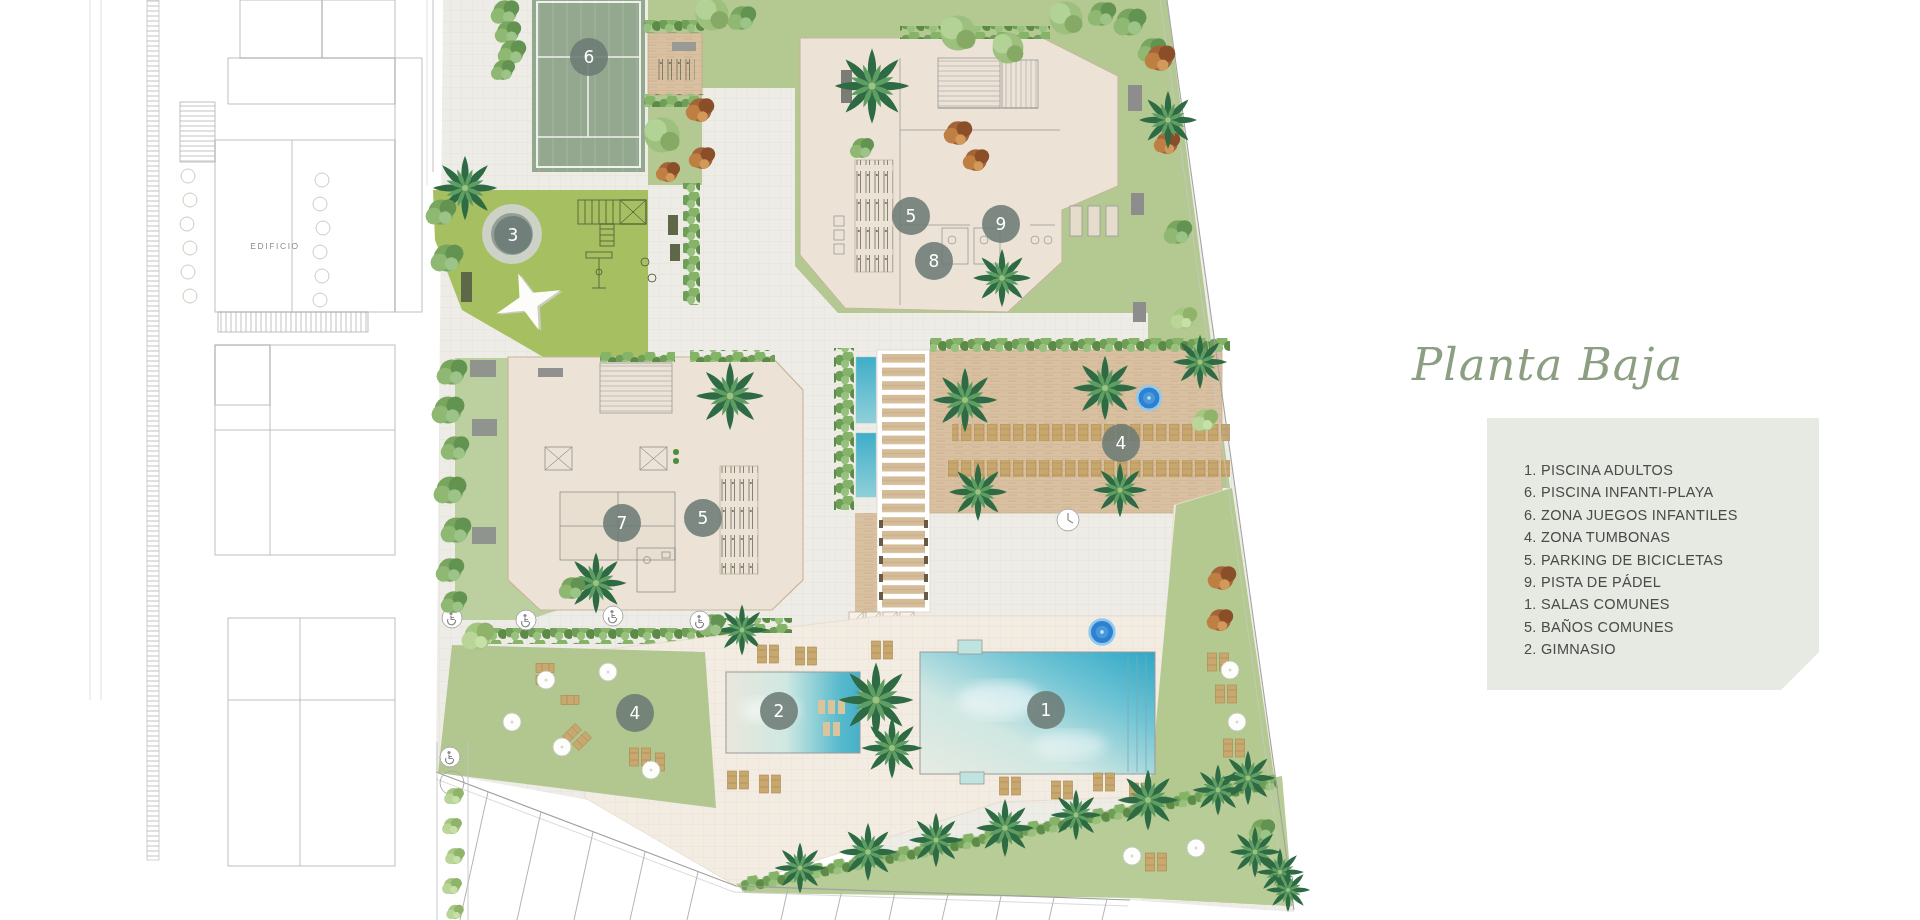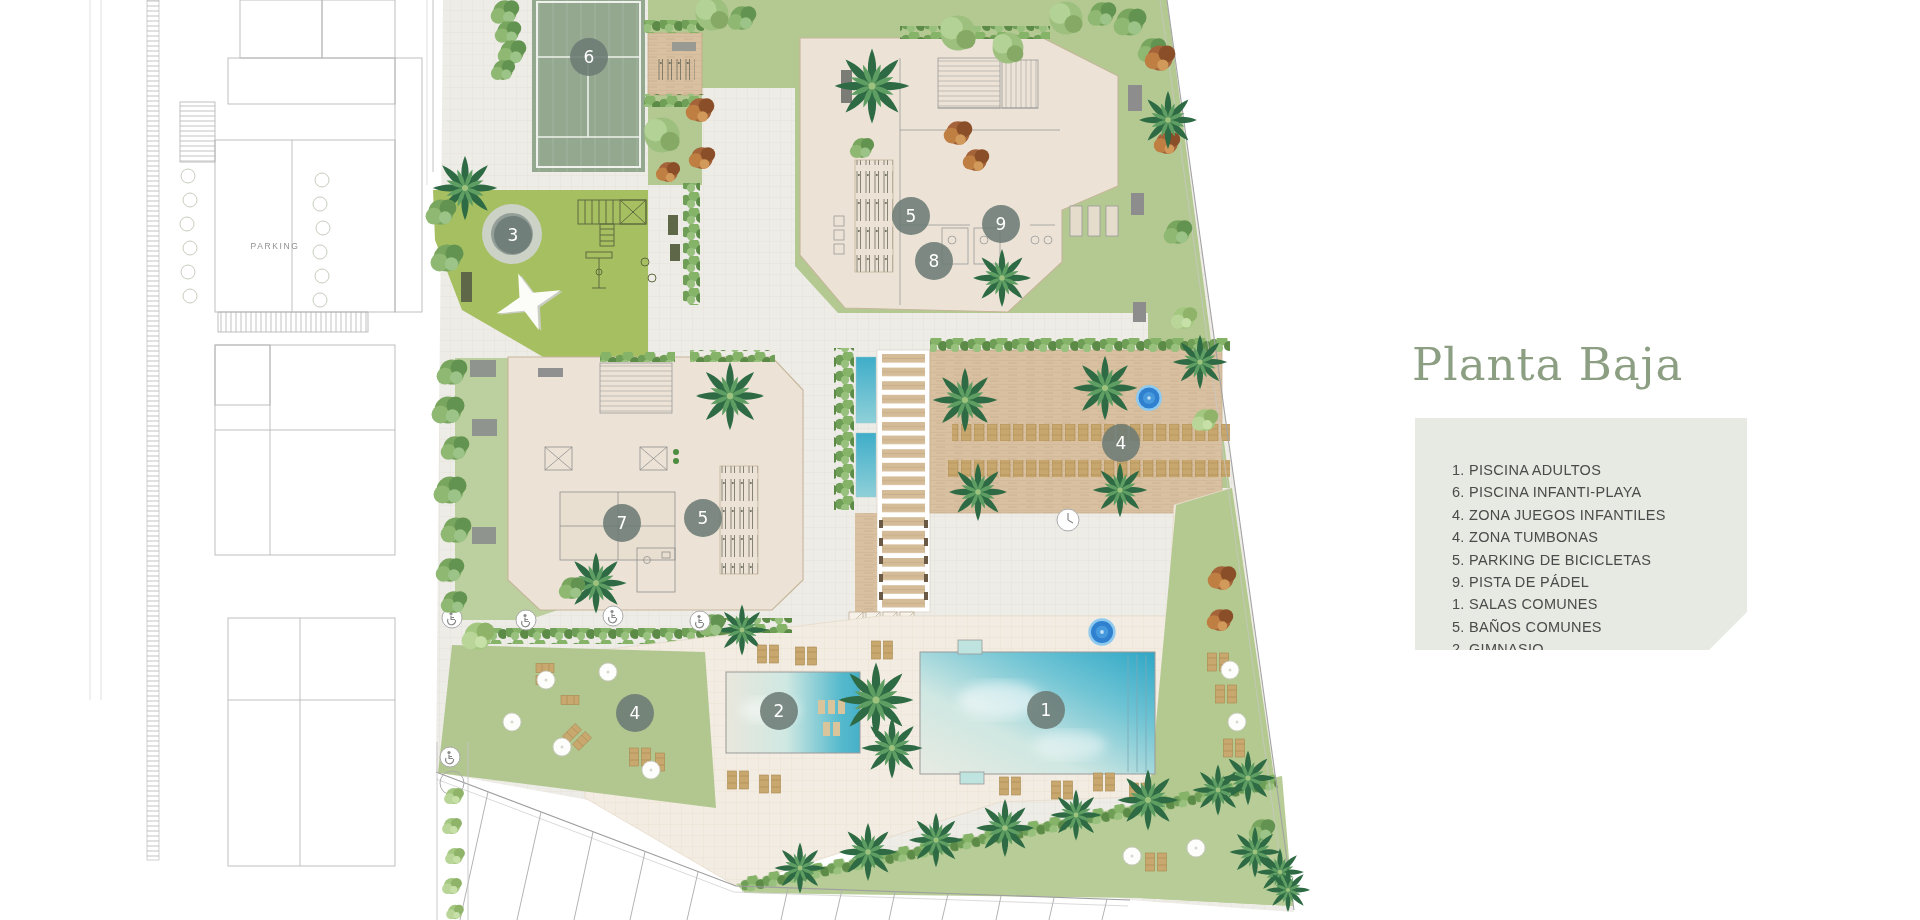--- a/index.html
+++ b/index.html
@@ -3,22 +3,22 @@
 <meta charset="utf-8">
 <style>
   html,body{margin:0;padding:0;background:#ffffff;}
   #canvas{position:relative;width:1920px;height:920px;background:#ffffff;overflow:hidden;
           font-family:"Liberation Sans",sans-serif;}
   svg{display:block;position:absolute;left:0;top:0;}
   .edificio-label{position:absolute;left:232px;top:241px;width:86px;text-align:center;
      font-size:8.5px;letter-spacing:1.6px;color:#8f8f8f;}
   .plan-title{position:absolute;left:1412px;top:338px;
      font-family:"DejaVu Serif","Liberation Serif",serif;
-     font-size:45px;color:#8c9f82;letter-spacing:1px;white-space:nowrap;}
-  .legend-box{position:absolute;left:1415px;top:418px;width:332px;height:232px;
+     font-size:45px;color:#8c9f82;letter-spacing:1px;white-space:nowrap;font-style:italic;}
+  .legend-box{position:absolute;left:1487px;top:418px;width:332px;height:272px;
      background:#e6eae2;
      clip-path:polygon(0 0,100% 0,100% calc(100% - 38px),calc(100% - 38px) 100%,0 100%);}
   .legend-box ul{list-style:none;margin:0;padding:41px 0 0 37px;}
   .legend-box li{font-size:14.5px;line-height:22.4px;color:#4b4b4b;letter-spacing:.3px;
      white-space:nowrap;}
   .marker{position:absolute;width:38px;height:38px;border-radius:50%;
      background:rgba(108,123,117,.88);color:#ffffff;display:flex;align-items:center;
      justify-content:center;font-family:"DejaVu Sans",sans-serif;font-size:17px;
      transform:translate(-50%,-50%);}
 </style>
@@ -526,42 +526,42 @@
   <use href="#palm" transform="translate(1255,852) scale(1.5)"></use>
   <use href="#palm" transform="translate(1288,890) scale(1.3)"></use>
   <use href="#bushL" transform="translate(454,796) scale(0.9)"></use>
   <use href="#bushL" transform="translate(452,826) scale(0.9)"></use>
   <use href="#bushL" transform="translate(455,856) scale(0.9)"></use>
   <use href="#bushL" transform="translate(452,886) scale(0.9)"></use>
   <use href="#bushL" transform="translate(455,912) scale(0.8)"></use>
 </g>
 </svg>
 
-<div class="edificio-label">PARKING</div>
+<div class="edificio-label">EDIFICIO</div>
 
 <div id="markers">
       <div class="marker" style="left: 589px; top: 57px;">6</div>
       <div class="marker" style="left: 513px; top: 235px;">3</div>
       <div class="marker" style="left: 911px; top: 216px;">5</div>
       <div class="marker" style="left: 1001px; top: 224px;">9</div>
       <div class="marker" style="left: 934px; top: 261px;">8</div>
       <div class="marker" style="left: 622px; top: 523px;">7</div>
       <div class="marker" style="left: 703px; top: 518px;">5</div>
       <div class="marker" style="left: 1121px; top: 443px;">4</div>
       <div class="marker" style="left: 635px; top: 713px;">4</div>
       <div class="marker" style="left: 779px; top: 711px;">2</div>
       <div class="marker" style="left: 1046px; top: 710px;">1</div>
     </div>
 
 <div class="plan-title">Planta Baja</div>
 <aside class="legend-box">
   <ul id="legend-list">
         <li>1. PISCINA ADULTOS</li>
         <li>6. PISCINA INFANTI-PLAYA</li>
-        <li>4. ZONA JUEGOS INFANTILES</li>
+        <li>6. ZONA JUEGOS INFANTILES</li>
         <li>4. ZONA TUMBONAS</li>
         <li>5. PARKING DE BICICLETAS</li>
         <li>9. PISTA DE PÁDEL</li>
         <li>1. SALAS COMUNES</li>
         <li>5. BAÑOS COMUNES</li>
         <li>2. GIMNASIO</li>
       </ul>
 </aside>
 
 </div>

